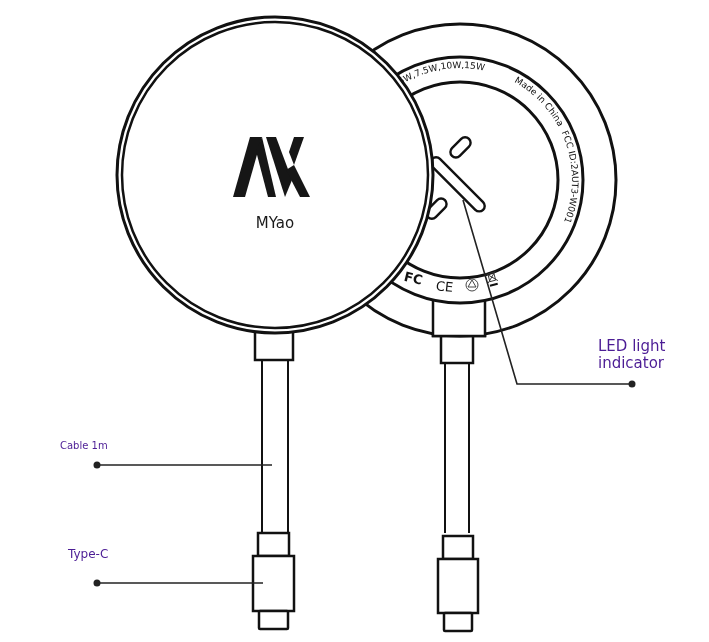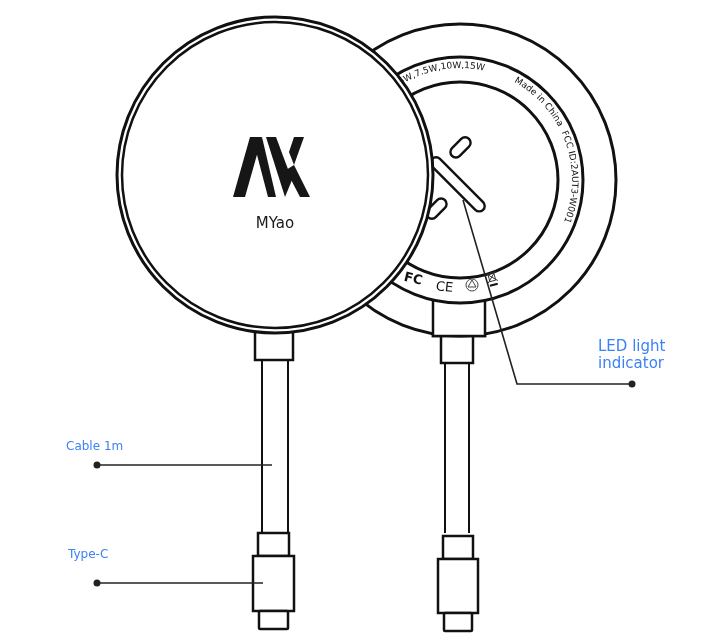--- a/index.html
+++ b/index.html
@@ -1,22 +1,22 @@
 <!DOCTYPE html>
 <html><head>
 <meta charset="utf-8">
 <style>
   html, body { margin:0; padding:0; background:#ffffff; }
   body { width:709px; height:642px; position:relative; overflow:hidden;
          font-family:"Liberation Sans", "DejaVu Sans", sans-serif; color:#1a1a1a; }
   #stage { position:absolute; left:0; top:0; }
   .lbl { position:absolute; font-family:"DejaVu Sans", "Liberation Sans", sans-serif;
-         color:#3b82f6; line-height:1.15; }
+         color:#4c1d95; line-height:1.15; }
   #lbl-led { left:598px; top:338px; font-size:15px; }
-  #lbl-cable { left:66px; top:440px; font-size:12px; }
+  #lbl-cable { left:60px; top:440px; font-size:10px; }
   #lbl-typec { left:68px; top:548px; font-size:12px; }
   #brand { position:absolute; left:244px; top:206px; width:62px; text-align:center;
            font-family:"DejaVu Sans", sans-serif; font-size:15px; color:#1a1a1a;margin-top:8px; }
 </style>
 </head>
 <body>
 
 <svg id="stage" width="709" height="642" viewBox="0 0 709 642" xmlns="http://www.w3.org/2000/svg">
   <defs>
     <path id="arcOuter" d="M 460 180 m -112 0 a 112 112 0 1 1 224 0 a 112 112 0 1 1 -224 0"></path>

